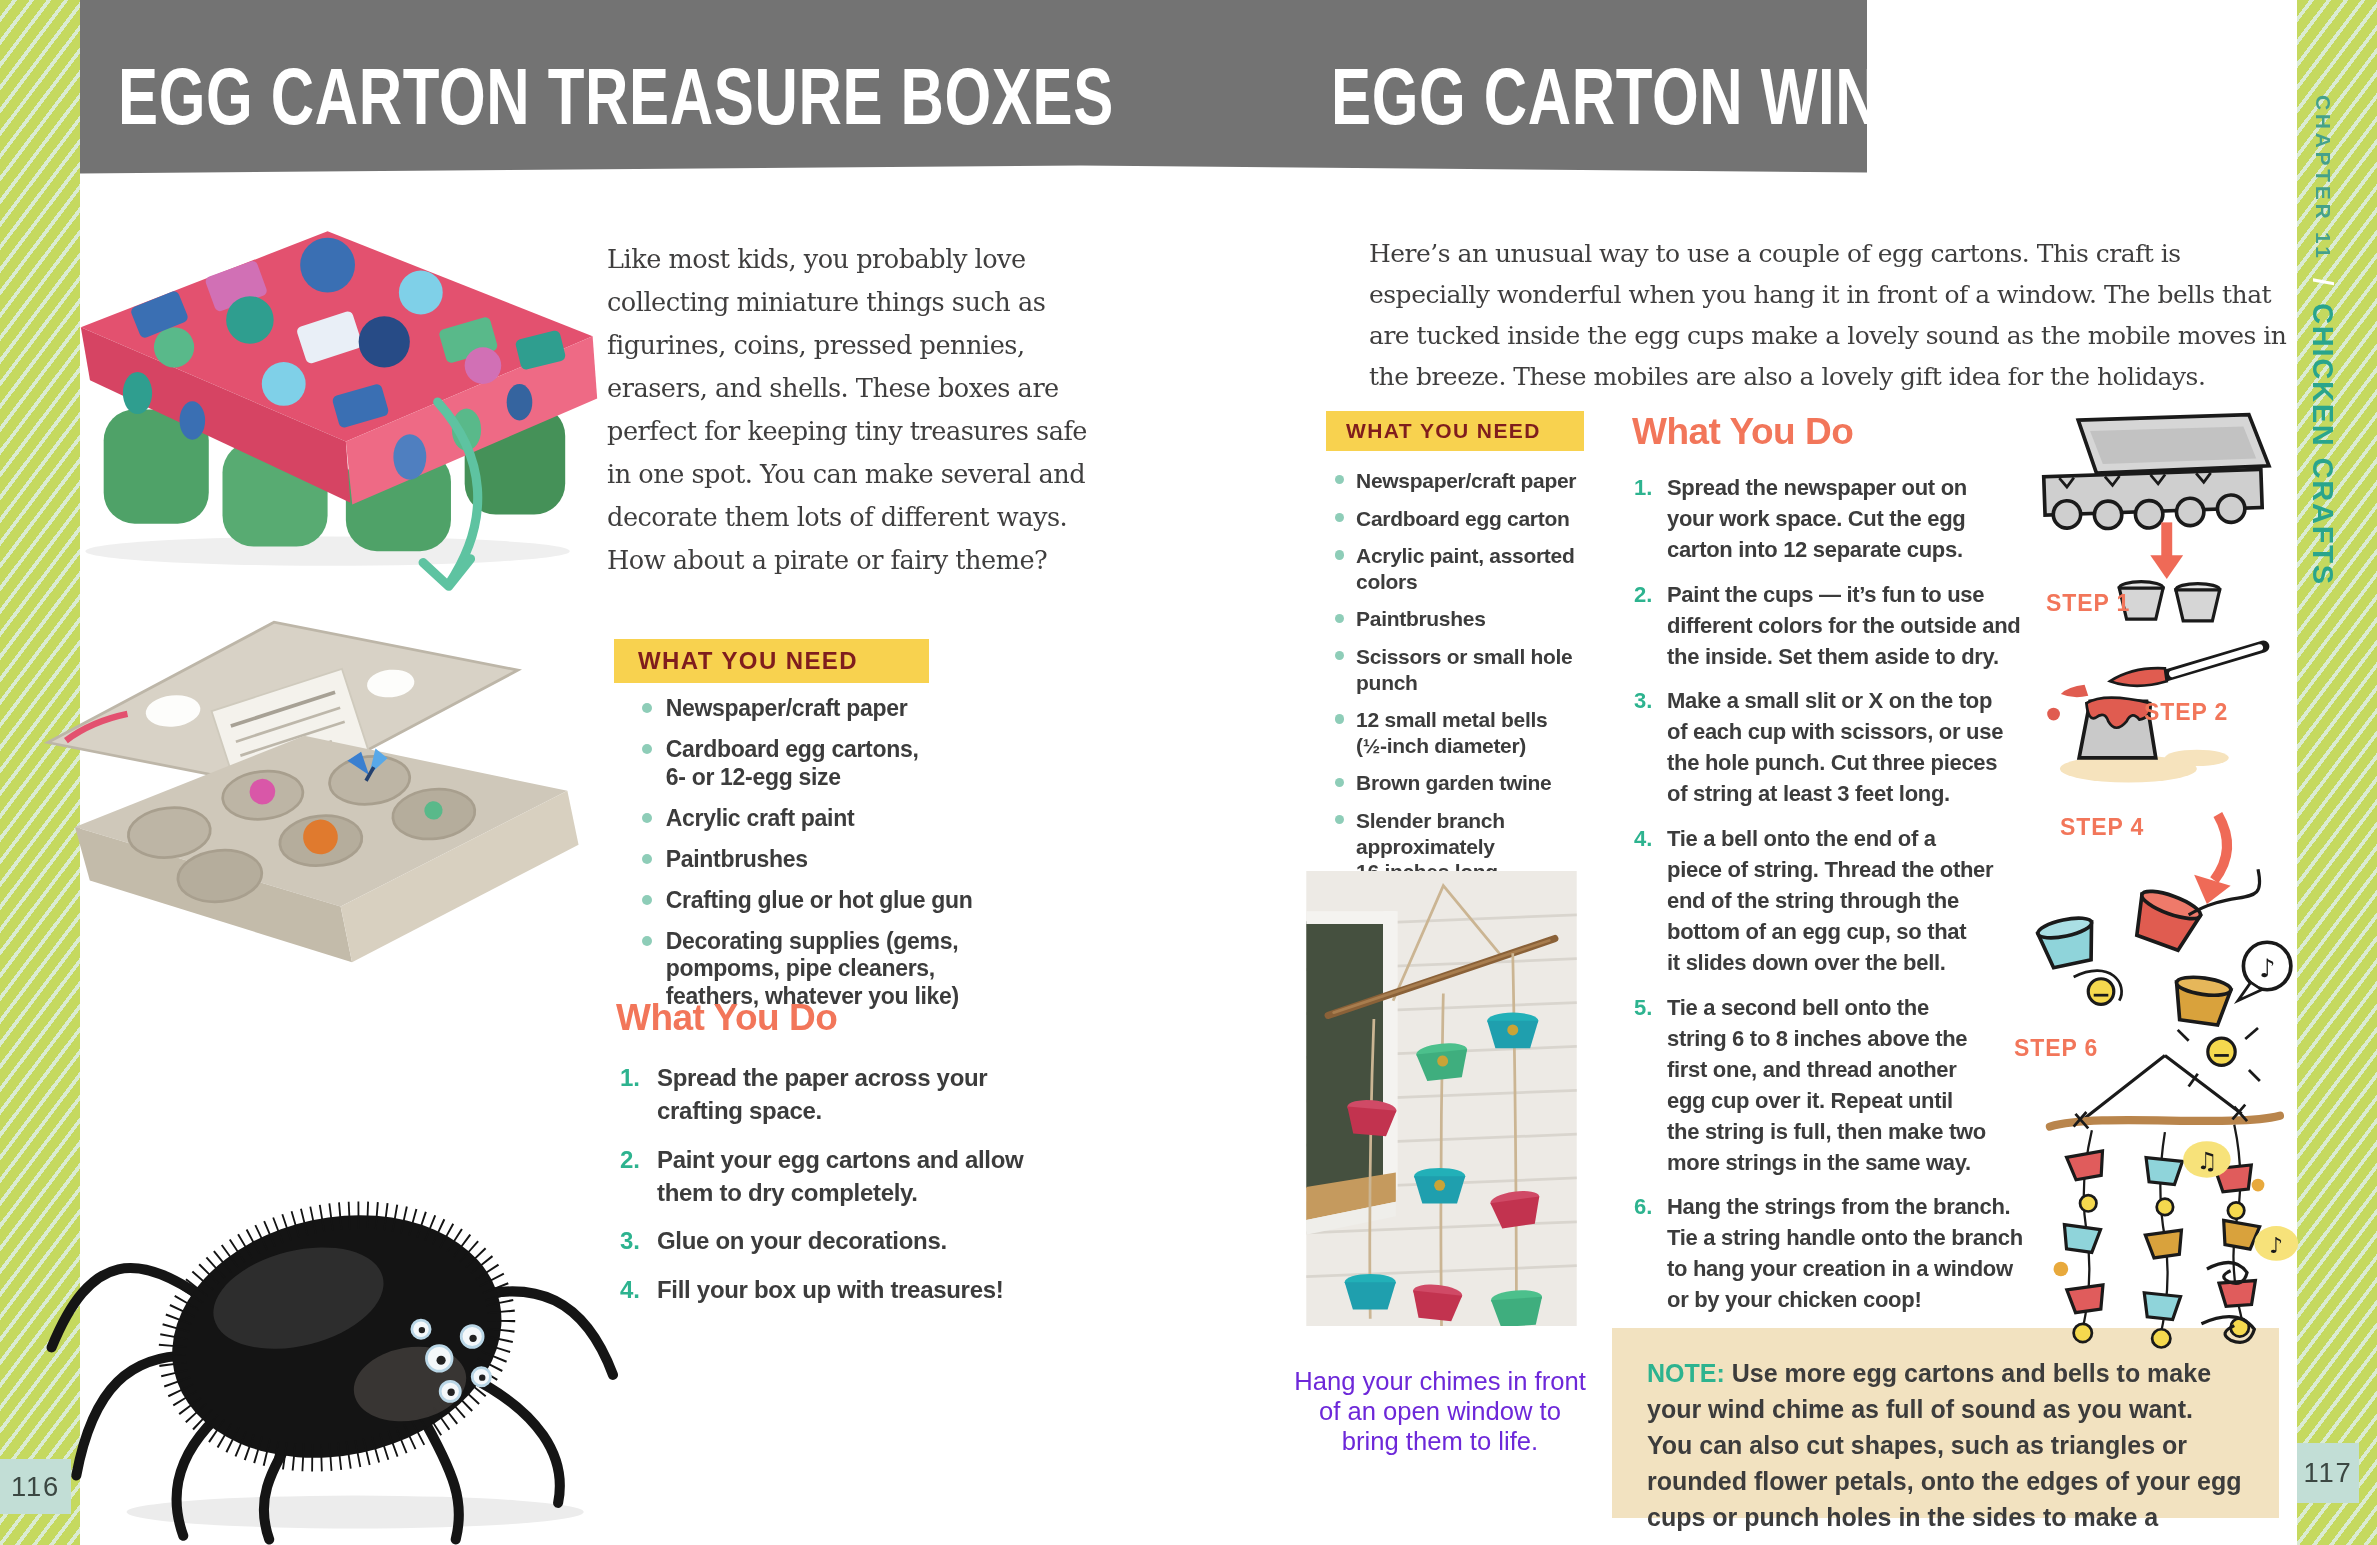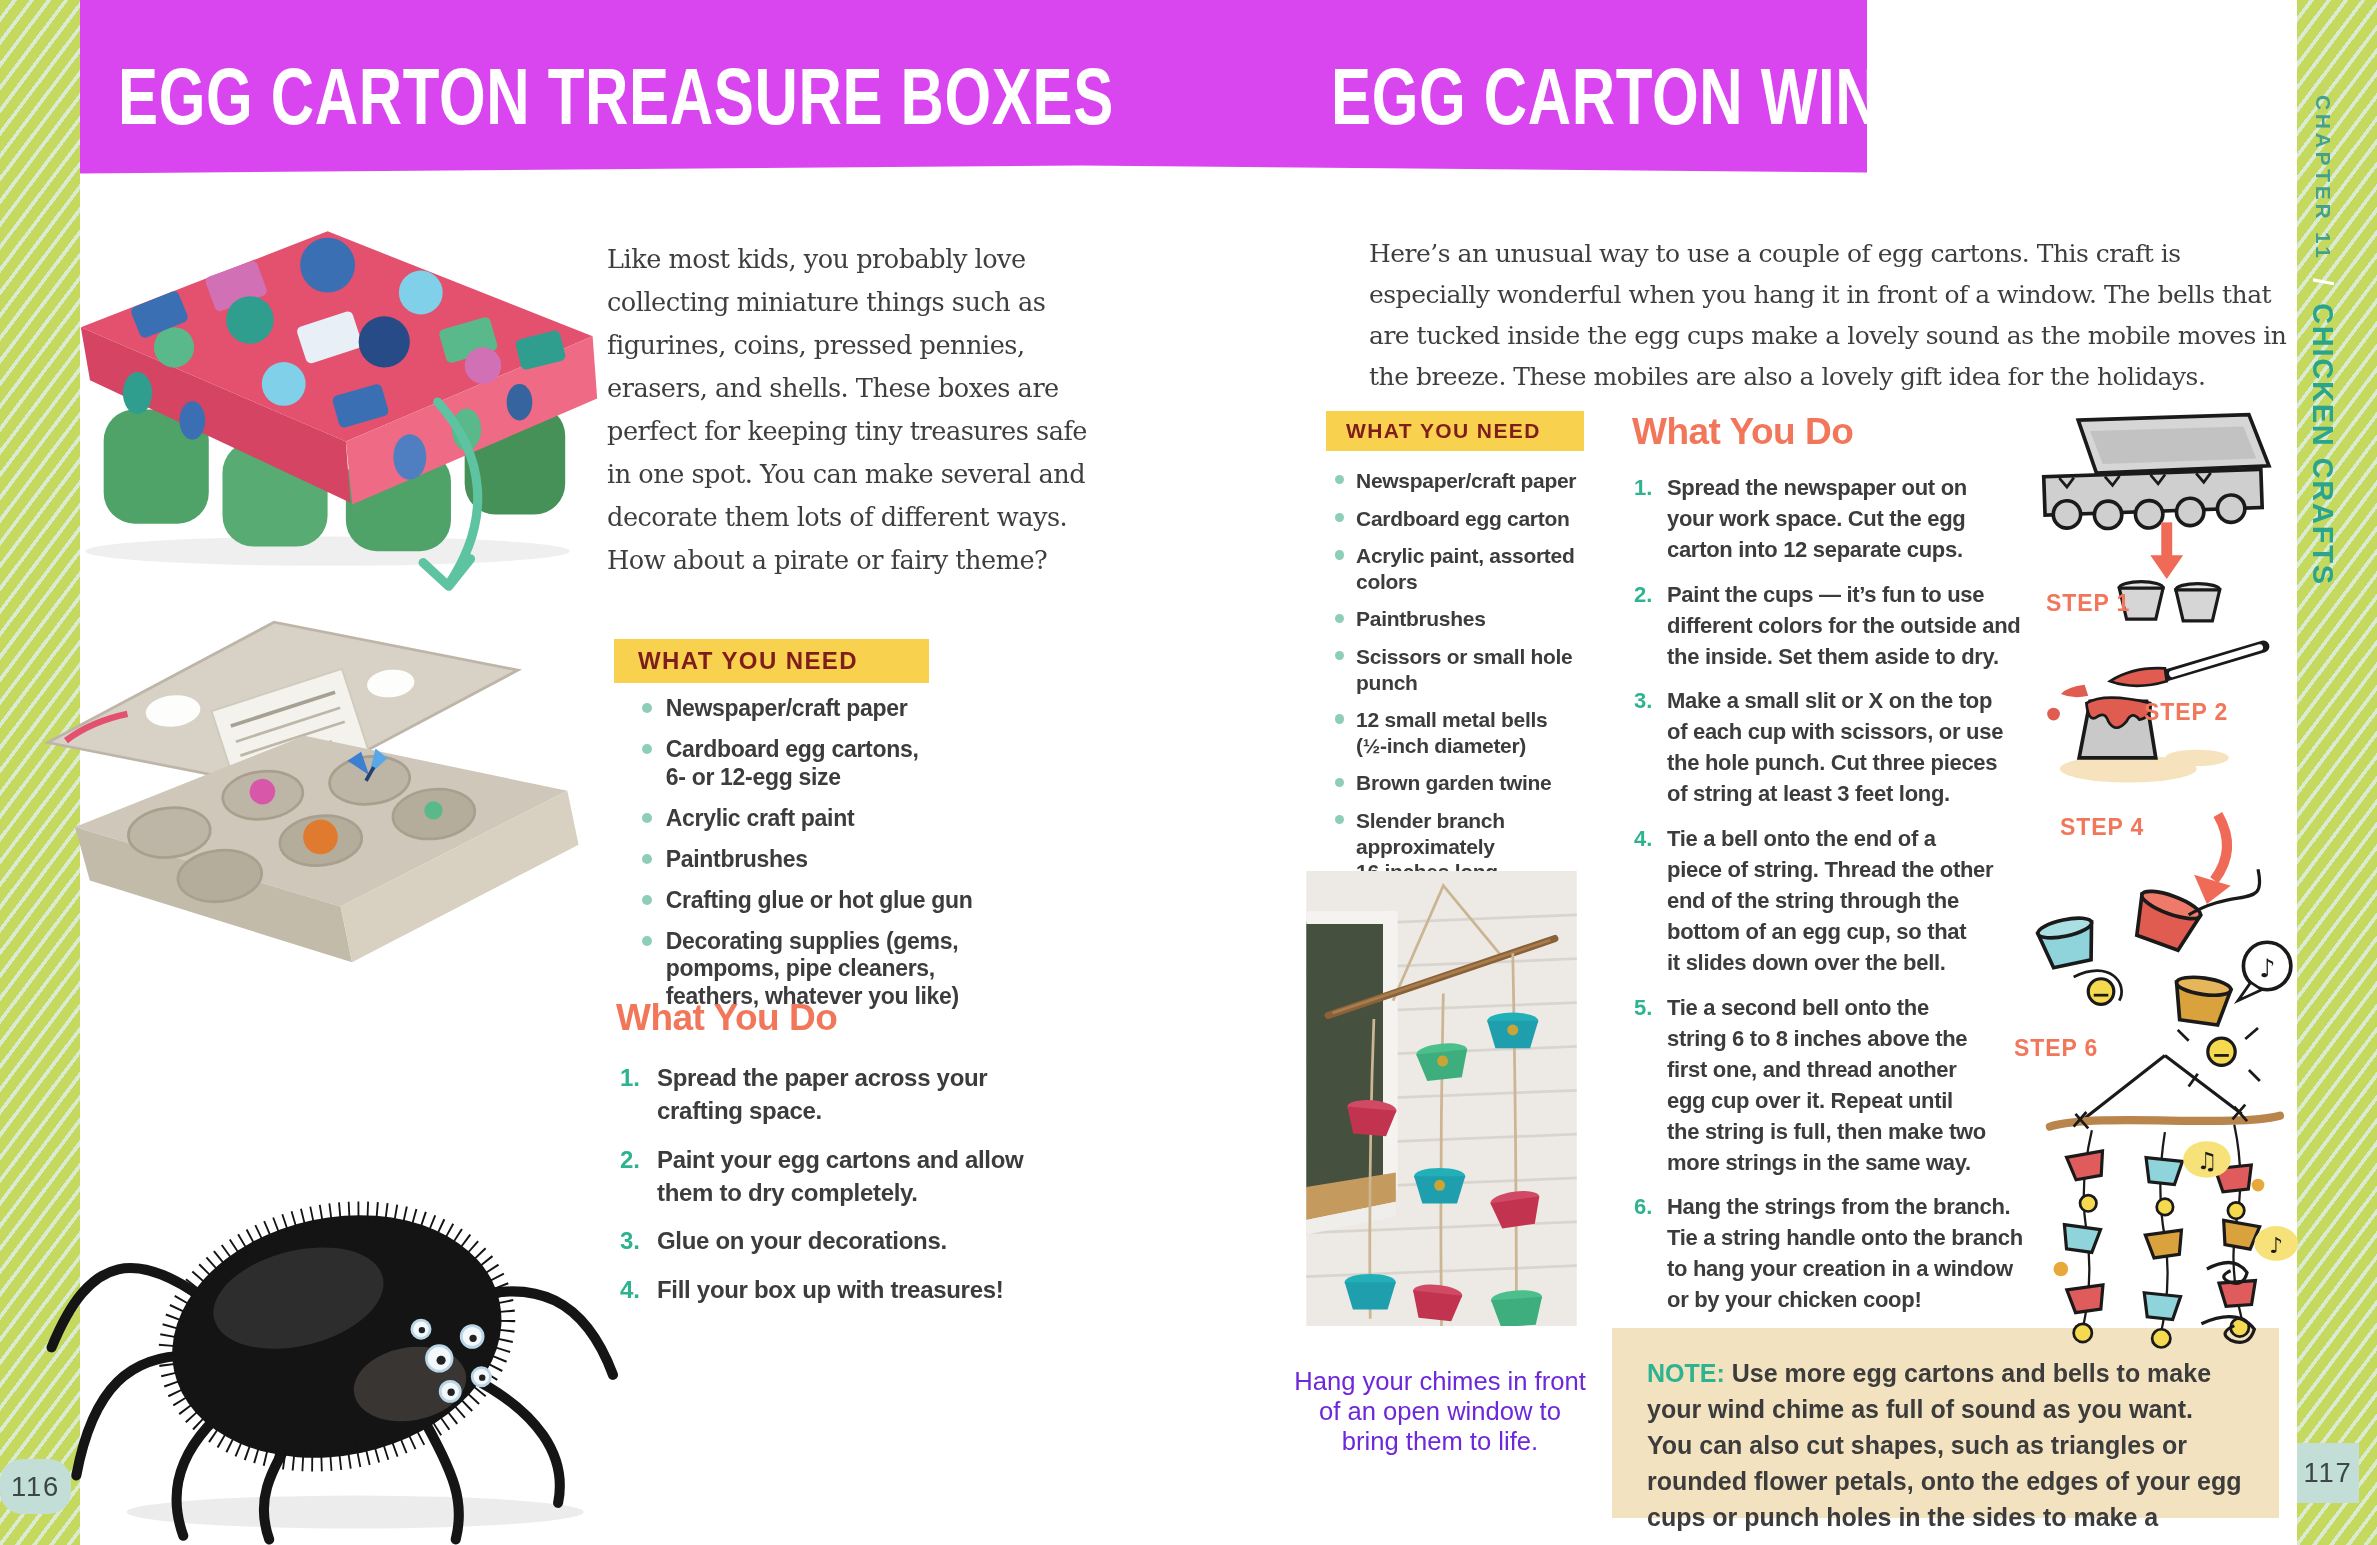--- a/index.html
+++ b/index.html
@@ -3,21 +3,21 @@
 <meta charset="utf-8">
 <style>
   html,body{margin:0;padding:0;background:#fff;}
   .spread{position:relative;width:2377px;height:1545px;background:#ffffff;overflow:hidden;
           font-family:"Liberation Sans",sans-serif;color:#3c3c3c;}
   .stripe{position:absolute;top:0;bottom:0;width:80px;
           background-color:#c5d95f;
           background-image:repeating-linear-gradient(127deg,rgba(222,238,231,0) 0 10px,rgba(222,238,231,.85) 10px 13.7px);}
   .stripe.left{left:0;}
   .stripe.right{right:0;}
-  .banner{position:absolute;left:80px;top:0;width:1787px;height:177px;background:#d946ef;
+  .banner{position:absolute;left:80px;top:0;width:1787px;height:177px;background:#737373;
           clip-path:polygon(0 0,100% 0,100% 97.5%,56% 93.5%,0 98%);}
   .banner h1{margin:0;position:absolute;top:51px;font-size:80px;font-weight:800;color:#fff;
              letter-spacing:0.9px;transform:scaleX(.75);transform-origin:left center;white-space:nowrap;}
   .banner .t-left{left:38px;}
   .banner .t-right{left:1251px;}
 
   .serif-intro{position:absolute;font-family:"DejaVu Serif","Liberation Serif",serif;color:#3f3e3e;letter-spacing:-0.5px;}
   .intro-left{left:607px;top:212px;width:483px;font-size:25.6px;line-height:43px;}
   .intro-right{left:1369px;top:208px;width:928px;font-size:25px;line-height:41px;}
 
@@ -58,21 +58,21 @@
   .cap-right{left:1289px;top:1366px;width:302px;font-size:25.6px;line-height:30px;}
 
   .notebox{position:absolute;left:1612px;top:1328px;width:667px;height:190px;background:#f2e2c0;
            box-sizing:border-box;padding:27.4px 35px;font-size:25px;line-height:36px;font-weight:600;color:#3c3c3c;}
   .notebox b{color:#2db38f;font-weight:800;}
 
   .steplabel{position:absolute;font-size:23px;font-weight:800;color:#f2765a;letter-spacing:0.9px;white-space:nowrap;margin-top:21px;}
 
   .pagenum{position:absolute;background:#c2ded6;color:#3b4742;font-size:27.4px;letter-spacing:1.8px;
            display:flex;align-items:center;justify-content:center;}
-  .pn-left{left:0;top:1459px;width:71px;height:55px;border-radius:22px;}
+  .pn-left{left:0;top:1459px;width:71px;height:55px;}
   .pn-right{left:2297px;top:1443px;width:62px;height:60px;}
 
   .vtext{position:absolute;left:2308px;top:95px;writing-mode:vertical-rl;white-space:nowrap;line-height:1;}
   .vtext .chap{font-size:21px;font-weight:bold;color:#45a18a;letter-spacing:3.7px;}
   .vtext .slash{font-size:27.4px;font-weight:bold;color:#ffffff;margin:12.8px 0;display:inline-block;}
   .vtext .ctitle{font-size:29px;font-weight:800;color:#2aa58c;letter-spacing:1.8px;}
 
   .art{position:absolute;}
   .photo-windchime{left:1306px;top:871px;}
 </style>

